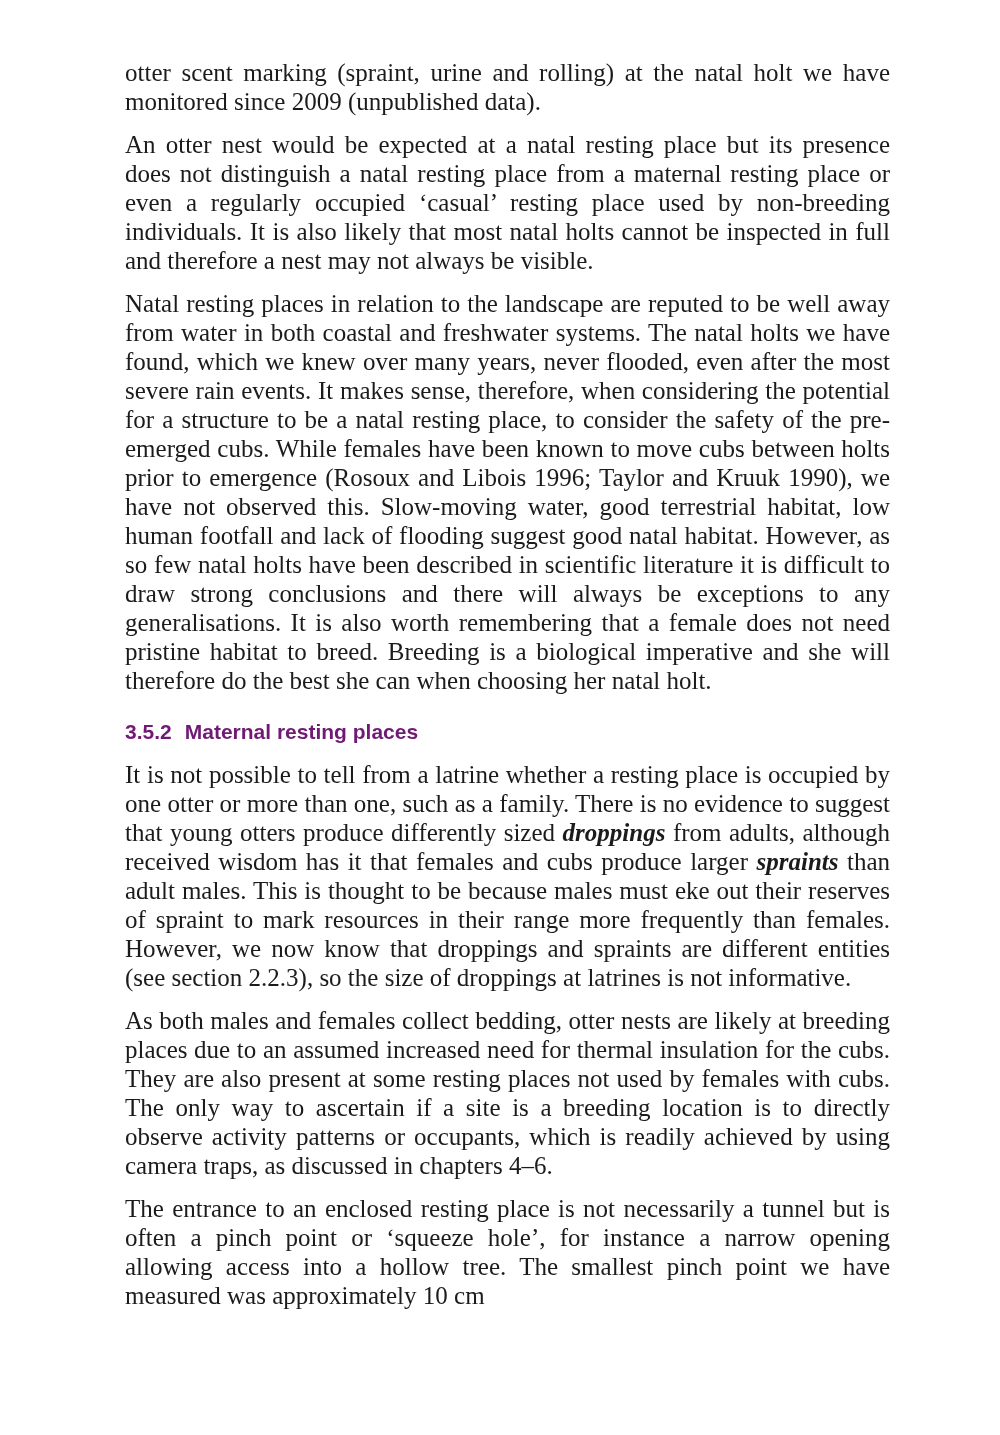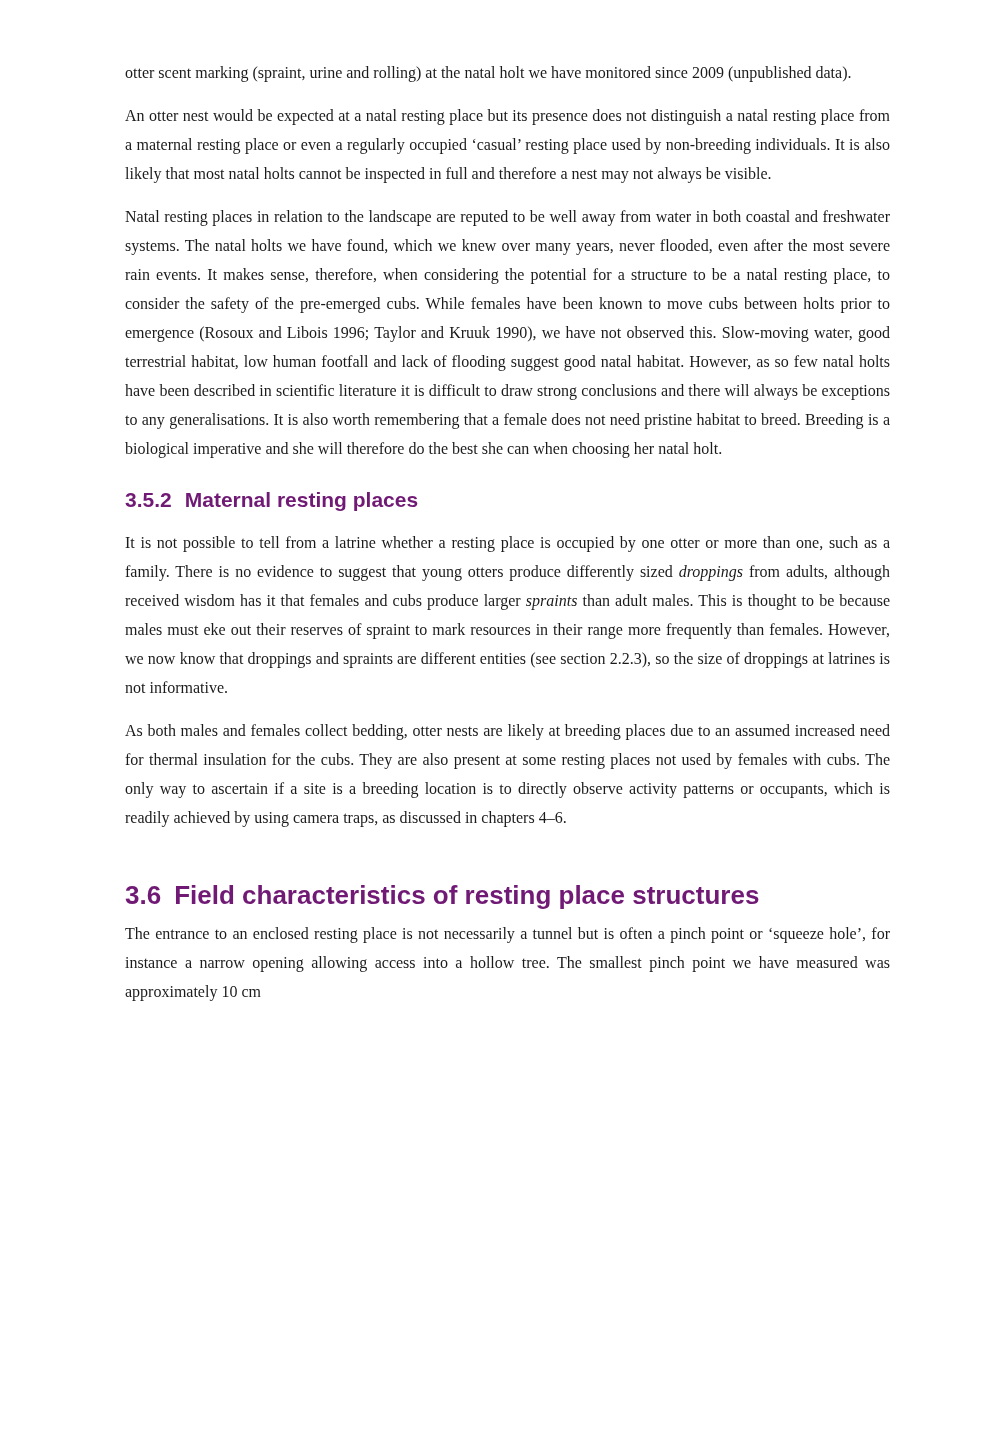--- a/index.html
+++ b/index.html
@@ -20,28 +20,28 @@
     font-family: "Liberation Sans", sans-serif;
     font-size: 17px;
     letter-spacing: 0.4px;
     text-align: right;
     color: #161616;
     margin-bottom: 32px;
     white-space: nowrap;
   }
   .running-header .divider { margin: 0 9px; color: #161616; }
   .body-text p {
-    font-size: 16px;
+    font-size: 25px;
     line-height: 29px;
     text-align: justify;
     text-justify: inter-word;
     margin: 0 2px 14px 0;
     hyphens: auto;
   }
-  .body-text p i { font-style: italic; }
+  .body-text p i { font-style: italic; font-weight: bold; }
   .sec {
     font-family: "Liberation Sans", sans-serif;
     font-weight: bold;
     color: #701a75;
     white-space: nowrap;
   }
   h1.sec {
     font-size: 26px;
     line-height: 31px;
     margin: 48px 0 8px 0;
@@ -59,17 +59,16 @@
 <div class="page">
 
 
   <div class="body-text" id="blocks">
       <p><span>otter scent marking (spraint, urine and rolling) at the natal holt we have monitored since 2009 (unpublished data).</span></p>
       <p><span>An otter nest would be expected at a natal resting place but its presence does not distinguish a natal resting place from a maternal resting place or even a regularly occupied ‘casual’ resting place used by non-breeding individuals. It is also likely that most natal holts cannot be inspected in full and therefore a nest may not always be visible.</span></p>
       <p><span>Natal resting places in relation to the landscape are reputed to be well away from water in both coastal and freshwater systems. The natal holts we have found, which we knew over many years, never flooded, even after the most severe rain events. It makes sense, therefore, when considering the potential for a structure to be a natal resting place, to consider the safety of the pre-emerged cubs. While females have been known to move cubs between holts prior to emergence (Rosoux and Libois 1996; Taylor and Kruuk 1990), we have not observed this. Slow-moving water, good terrestrial habitat, low human footfall and lack of flooding suggest good natal habitat. However, as so few natal holts have been described in scientific literature it is difficult to draw strong conclusions and there will always be exceptions to any generalisations. It is also worth remembering that a female does not need pristine habitat to breed. Breeding is a biological imperative and she will therefore do the best she can when choosing her natal holt.</span></p>
       <h2 class="sec"><span class="sec-number">3.5.2</span><span class="sec-title">Maternal resting places</span></h2>
       <p><span>It is not possible to tell from a latrine whether a resting place is occupied by one otter or more than one, such as a family. There is no evidence to suggest that young otters produce differently sized </span><i>droppings</i><span> from adults, although received wisdom has it that females and cubs produce larger </span><i>spraints</i><span> than adult males. This is thought to be because males must eke out their reserves of spraint to mark resources in their range more frequently than females. However, we now know that droppings and spraints are different entities (see section 2.2.3), so the size of droppings at latrines is not informative.</span></p>
       <p><span>As both males and females collect bedding, otter nests are likely at breeding places due to an assumed increased need for thermal insulation for the cubs. They are also present at some resting places not used by females with cubs. The only way to ascertain if a site is a breeding location is to directly observe activity patterns or occupants, which is readily achieved by using camera traps, as discussed in chapters 4–6.</span></p>
-      <h1 class="sec"><span class="sec-number">3.6</span><span class="sec-title">Field characteristics of resting place structures</span></h1>
       <p><span>The entrance to an enclosed resting place is not necessarily a tunnel but is often a pinch point or ‘squeeze hole’, for instance a narrow opening allowing access into a hollow tree. The smallest pinch point we have measured was approximately 10 cm</span></p>
     </div>
 
 </div>
 
 </body></html>

